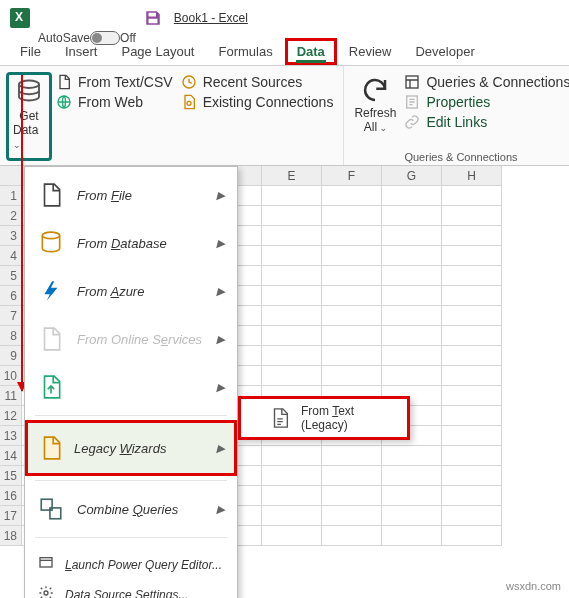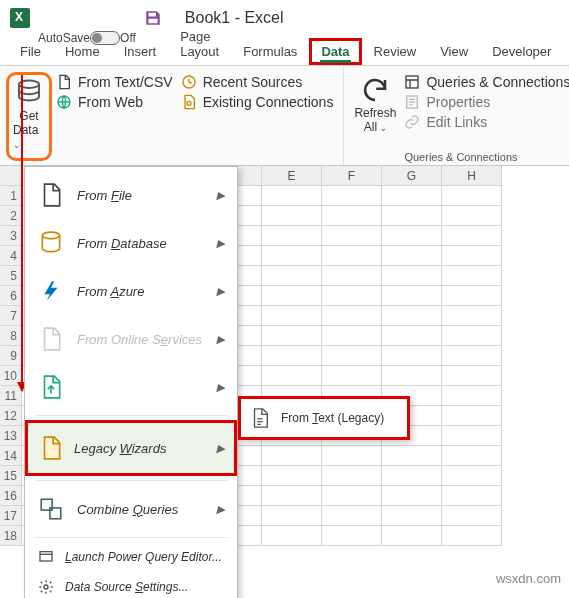--- a/index.html
+++ b/index.html
@@ -6,72 +6,72 @@
   body { margin: 0; width: 569px; height: 598px; background: #fff; overflow: hidden; position: relative; }
 
   
   .titlebar { display: flex; align-items: center; height: 36px; padding: 0 10px; gap: 8px; background: #fff; }
   .xl-icon { width: 20px; height: 20px; background: #217346; position: relative; border-radius: 2px; }
   .xl-icon:after { content: "X"; color: #fff; font-weight: bold; font-size: 12px; position: absolute; left: 5px; top: 2px; }
   .autosave { display: flex; align-items: center; font-size: 12px; color: #444; margin-top: 39px; }
   .toggle { width: 30px; height: 14px; border: 1px solid #666; border-radius: 8px; position: relative; background: #f0f0f0; }
   .toggle:after { content:""; width: 10px; height: 10px; background:#888; border-radius:50%; position:absolute; top:1px; left:1px; }
   .save-icon { width: 18px; height: 18px; fill: #8e4b9e; }
-  .title { font-size: 16px; color: #333; margin-left: 15px; }
+  .title { font-size: 12px; color: #333; margin-left: 4px; text-decoration: underline; }
 
   
   .tabs { display:flex; align-items:flex-end; height:30px; padding:0 8px; gap:0; border-bottom:1px solid #d0d0d0; font-size:13px; color:#444; }
   .tab { padding:6px 12px 6px 12px; cursor:pointer; position:relative; }
   .tab.active { color:#217346; font-weight:600; }
   .tab.active:after { content:""; position:absolute; left:8px; right:8px; bottom:-1px; height:3px; background:#217346; }
   .tab.boxed { border:3px solid #d00; padding:3px 9px 3px 9px; }
 
   
   .ribbon { display:flex; background:#fafafa; height:100px; border-bottom:1px solid #c8c8c8; position:relative; }
   .ribbon-group { display:flex; padding:6px 6px 4px 6px; border-right:1px solid #e0e0e0; }
   .group-label { position:absolute; bottom:2px; font-size:11px; color:#555; text-align:center; }
   .big-btn { display:flex; flex-direction:column; align-items:center; justify-content:flex-start; font-size:12px; color:#333; padding:2px 4px; min-width:46px; cursor:pointer; }
   .big-btn .ic { width:32px; height:32px; display:flex; align-items:center; justify-content:center; }
   .drop { font-size:9px; color:#555; }
   .small-col { display:flex; flex-direction:column; gap:4px; padding:2px 4px; }
   .small-btn { display:flex; align-items:center; gap:6px; font-size:14px; color:#333; cursor:pointer; white-space:nowrap; }
-  .small-btn.disabled { color:#737373; }
+  .small-btn.disabled { color:#14532d; }
   .ic16 { width:16px; height:16px; flex:0 0 16px; }
-  .getdata-box { border:3px solid #f97316; border-radius:10px; }
+  .getdata-box { border:3px solid #0f766e; border-radius:4px; }
   .group-label-right { left:366px; width:190px; }
 
   
   .sheet { display:grid; grid-template-columns: 22px repeat(8, 60px); position:absolute; top:166px; left:0; font-size:12px; color:#555; }
   .sheet > div { border-right:1px solid #d4d4d4; border-bottom:1px solid #d4d4d4; height:20px; display:flex; align-items:center; justify-content:center; background:#fff; }
   .sheet .rh { background:#eee; justify-content:flex-end; padding-right:4px; color:#666;}
   .sheet .ch { background:#eee; }
   
   
   .arrow-v { position:absolute; width:0; border-left:2px solid #d00; }
   .arrow-v:after { content:""; position:absolute; bottom:-1px; left:-6px; border-left:5px solid transparent; border-right:5px solid transparent; border-top:10px solid #d00; }
   .arrow-h { position:absolute; height:0; border-top:2px solid #d00; }
   .arrow-h:after { content:""; position:absolute; right:-1px; top:-6px; border-top:5px solid transparent; border-bottom:5px solid transparent; border-left:10px solid #d00; }
 
   
   .menu { position:absolute; top:166px; left:24px; width:214px; background:#fff; border:1px solid #bcbcbc; box-shadow:3px 3px 6px rgba(0,0,0,.2); padding:4px 0; }
   .menu-item { display:flex; align-items:center; height:48px; padding:0 12px; font-size:13px; color:#333; cursor:pointer; position:relative;font-style:italic; }
-  .menu-item.small { height:30px; font-size:12px; }
+  .menu-item.small { height:30px; font-size:12px;align-items:flex-end; }
   .menu-item .mic { width:28px; height:28px; margin-right:12px; flex:0 0 28px; display:flex; align-items:center; justify-content:center;}
   .menu-item.small .mic { width:18px; height:18px; flex:0 0 18px; margin-right:10px; }
   .menu-item .chev { margin-left:auto; font-size:11px; color:#666; }
   .menu-item.disabled { color:#bbb;text-align:right; }
   .menu-sep { height:1px; background:#e4e4e4; margin:4px 10px; }
   .menu-item.highlight { background:#eef3ea; border:3px solid #d00; height:56px; padding:0 9px; }
   .menu-item.highlight .mic{ margin-right:9px;}
   
   .submenu { position:absolute; top:396px; left:238px; width:172px; height:44px; background:#fff; border:3px solid #d00; box-shadow:3px 3px 6px rgba(0,0,0,.2); }
-  .submenu-item { display:flex; align-items:center; height:100%; padding:0 8px; font-size:12px; color:#333; cursor:pointer; }
+  .submenu-item { display:flex; align-items:center; height:100%; padding:0 28px; font-size:12px; color:#333; cursor:pointer; }
   .submenu-item .mic { width:22px; height:22px; margin-right:10px; }
 
-  .watermark { position:absolute; bottom:12px; right:8px; font-size:13px; color:#888; }
+  .watermark { position:absolute; bottom:6px; right:8px; font-size:11px; color:#888; }
 
   .und { text-decoration: underline; }
 </style>
 </head>
 <body>
 
 <div class="titlebar">
   <span class="xl-icon"></span>
   <div class="autosave">
     <span>AutoSave</span>
@@ -79,27 +79,25 @@
     <span>Off</span>
   </div>
   <svg class="save-icon" viewBox="0 0 24 24">
       <path d="M3 3h14l4 4v14H3V3zm3 2v5h10V5H6zm0 14h12v-6H6v6z"></path>
     </svg>
   <span class="title">Book1 - Excel</span>
 </div>
 
 <div class="tabs">
   <div class="tab">File</div>
-  <div class="tab">Home</div>
   <div class="tab">Insert</div>
   <div class="tab">Page Layout</div>
   <div class="tab">Formulas</div>
   <div class="tab active boxed">Data</div>
   <div class="tab">Review</div>
-  <div class="tab">View</div>
   <div class="tab">Developer</div>
 </div>
 
 <div class="ribbon">
   <div class="ribbon-group" style="border:none">
     <div class="big-btn getdata-box">
       <span class="ic">
         <svg viewBox="0 0 24 24" width="30" height="30" fill="none" stroke="#555" stroke-width="1.5">
             <ellipse cx="12" cy="5" rx="8" ry="3"></ellipse>
             <path d="M4 5v10c0 1.7 3.6 3 8 3s8-1.3 8-3V5"></path>

